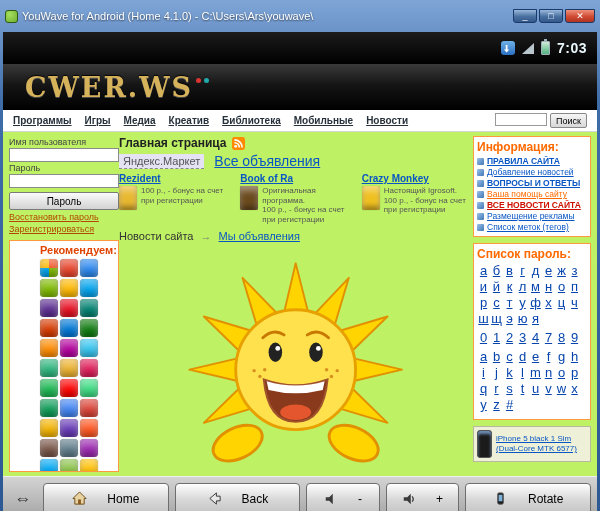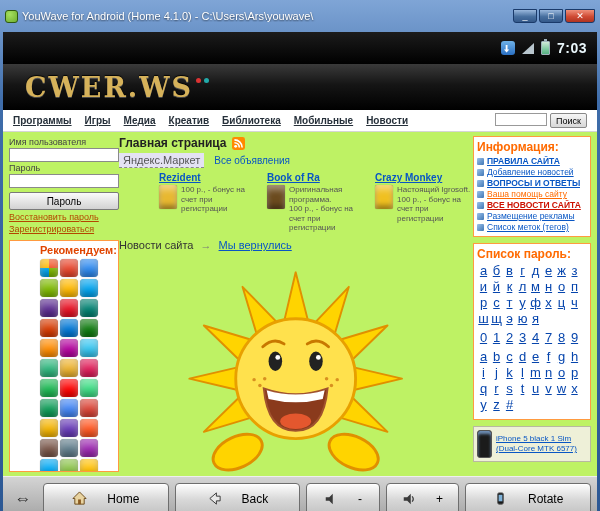--- a/index.html
+++ b/index.html
@@ -52,22 +52,22 @@
   .app-icon{width:18px;height:18px;border-radius:4px;cursor:pointer;
     box-shadow:inset 0 6px 7px rgba(255,255,255,.4),inset 0 -4px 6px rgba(0,0,0,.3),0 0 1px rgba(0,0,0,.4);}
   .app-icon.win{background:conic-gradient(#f25022 0 25%,#7fba00 0 50%,#00a4ef 0 75%,#ffb900 0);}
 
   
   .main-col{flex:1;min-width:0;display:flex;flex-direction:column;overflow:hidden;}
   .page-title-row{display:flex;align-items:center;gap:5px;}
   .page-title{font-size:12px;font-weight:bold;color:#222;margin:0;}
   .sub-row{display:flex;align-items:center;gap:10px;margin:3px 0 4px;}
   .market-chip{font-size:11px;color:#555;background:#e4e2f3;padding:1px 4px;border-bottom:1px dashed #888;cursor:pointer;}
-  .blue-link{font-size:10px;color:#0856c4;cursor:pointer;}
-  .ads-row{display:flex;gap:10px;margin-bottom:4px;margin-left:40px;}
+  .blue-link{font-size:14px;color:#0856c4;text-decoration:underline;cursor:pointer;}
+  .ads-row{display:flex;gap:10px;margin-bottom:4px;}
   .ad{flex:1;min-width:0;}
   .ad-title{display:block;font-size:10px;font-weight:bold;color:#0856c4;text-decoration:underline;cursor:pointer;margin-bottom:2px;}
   .ad-body{display:flex;gap:4px;}
   .ad-thumb{width:18px;height:24px;border-radius:2px;flex-shrink:0;
     box-shadow:inset 0 5px 6px rgba(255,255,255,.4),inset 0 -4px 5px rgba(0,0,0,.35),0 0 1px rgba(0,0,0,.4);}
   .ad-text{font-size:8px;color:#555;line-height:1.2;}
   .news-row{font-size:11px;color:#333;margin:2px 0 2px;}
   .news-arrow{color:#777;margin:0 4px;}
   .news-link{color:#0856c4;text-decoration:underline;cursor:pointer;font-size:11px;}
   .sun-wrap{flex:1;display:flex;justify-content:center;align-items:flex-start;overflow:hidden;}
@@ -251,21 +251,21 @@
                   <div class="ad-text">
                     <div>Настоящий Igrosoft.</div>
                     <div>100 р., - бонус на счет при регистрации</div>
                   </div>
                 </div>
               </div>
             </div>
           <div class="news-row">
             <span>Новости сайта</span>
             <span class="news-arrow">→</span>
-            <a class="news-link">Мы вернулись</a>
+            <a class="news-link">Мы объявления</a>
           </div>
           <div class="sun-wrap">
             <svg class="sun-svg" viewBox="0 0 320 240">
               <g fill="#ffd400" stroke="#e09000" stroke-width="2" stroke-linejoin="round">
                 <polygon points="50,130 101,142 101,118"></polygon>
                 <polygon points="65,75 103,112 115,90"></polygon>
                 <polygon points="105,35 120,85 142,73"></polygon>
                 <polygon points="160,20 148,71 173,71"></polygon>
                 <polygon points="215,35 179,73 200,85"></polygon>
                 <polygon points="255,75 205,90 217,112"></polygon>

